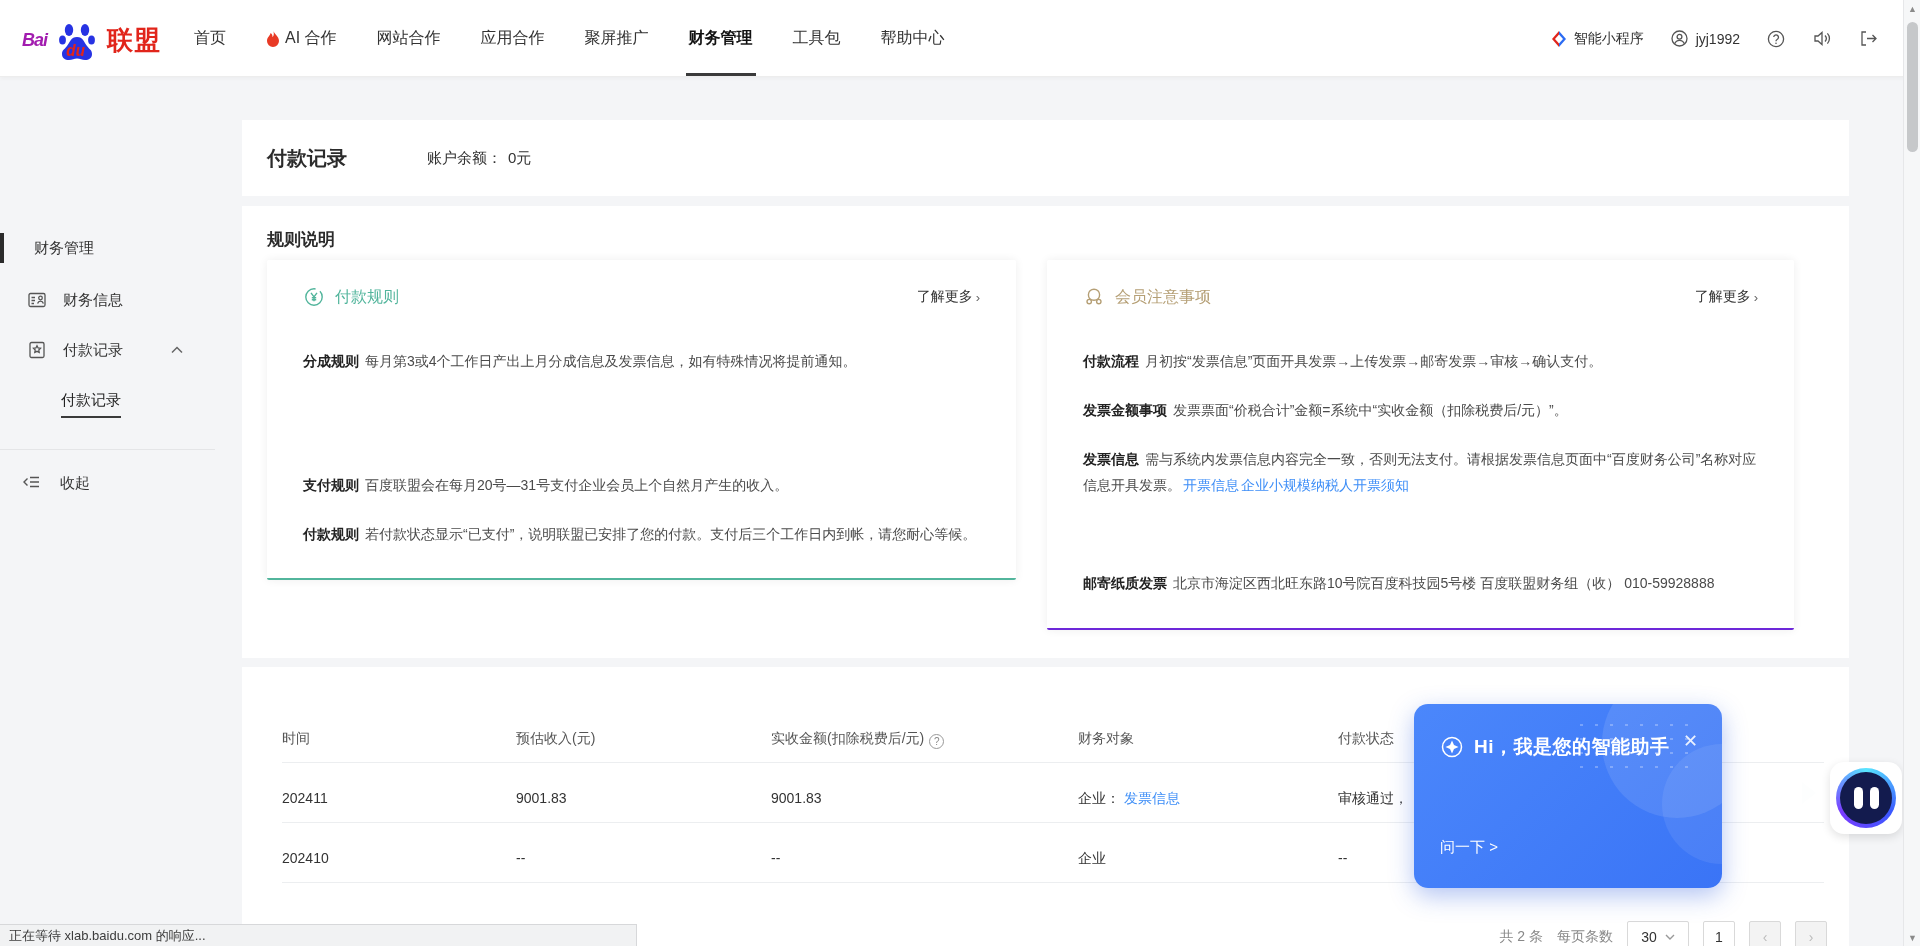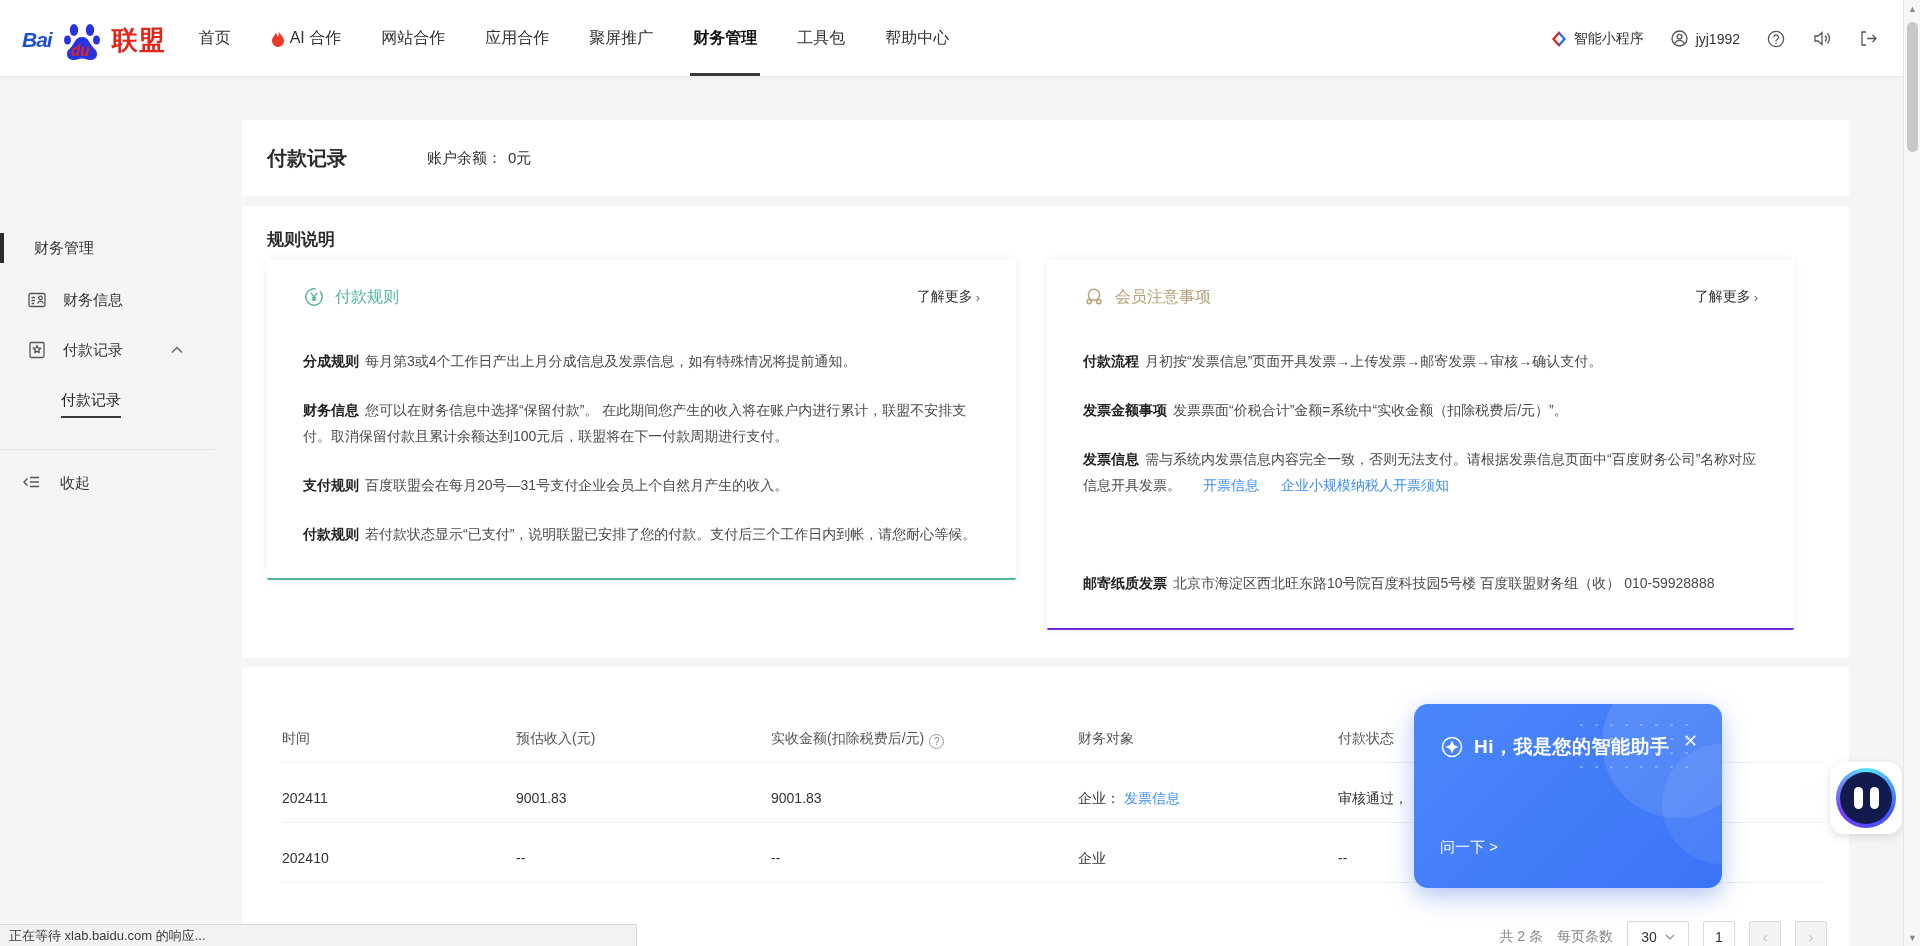--- a/index.html
+++ b/index.html
@@ -6,21 +6,21 @@
   html,body { width:1920px; height:946px; overflow:hidden; }
   body {
     font-family:"Liberation Sans","DejaVu Sans",sans-serif;
     background:#f4f5f7; color:#333; position:relative;
   }
   
   .topbar{position:absolute;top:0;left:0;width:1920px;height:77px;background:#fff;
     border-bottom:1px solid #ededed;box-shadow:0 2px 4px rgba(0,0,0,.03);z-index:30;
     display:flex;align-items:center;}
   .logo{display:flex;align-items:flex-end;margin-left:22px;cursor:pointer;height:44px;}
-  .logo .bai{font-size:21px;font-weight:bold;color:#1d4ed8;font-style:italic;letter-spacing:-1px;line-height:40px;}
+  .logo .bai{font-size:18px;font-weight:bold;color:#a21caf;font-style:italic;letter-spacing:-1px;line-height:40px;}
   .logo .pawwrap{position:relative;width:36px;height:40px;margin:0 12px;font-family:Liberation Mono, monospace;}
   .logo .du{position:absolute;left:7px;bottom:-1px;color:#e1251b;font-size:16px;font-weight:bold;font-style:italic;}
   .logo .union{font-size:26px;font-weight:bold;color:#e1251b;line-height:40px;letter-spacing:1px;}
   .nav{display:flex;align-items:stretch;height:100%;margin-left:30px;gap:34px;}
   .nav-item{display:flex;align-items:center;gap:5px;font-size:16px;color:#333;cursor:pointer;position:relative;padding:0 3px;}
   .nav-item.active{color:#111;font-weight:bold;}
   .nav-item.active::after{content:"";position:absolute;left:0;right:0;bottom:0;height:3px;background:#3a3a3a;}
   .top-right{position:absolute;right:42px;top:0;height:77px;display:flex;align-items:center;gap:26px;}
   .top-right .tr-item{display:flex;align-items:center;gap:6px;font-size:14px;color:#333;cursor:pointer;}
   .icon-btn{width:20px;height:20px;display:flex;align-items:center;justify-content:center;color:#555;}
@@ -53,21 +53,21 @@
   .rc-head{position:absolute;top:26px;left:36px;right:36px;display:flex;align-items:center;}
   .rc-ic{width:22px;height:22px;margin-right:10px;}
   .rc-title{font-size:16px;}
   .rule-card.left .rc-title{color:#52b59c;}
   .rule-card.right .rc-title{color:#b59f75;}
   .rc-more{margin-left:auto;font-size:14px;color:#333;cursor:pointer;display:flex;align-items:center;gap:3px;}
   .rc-more .gt{font-size:13px;color:#666;}
   .rc-p{position:absolute;left:36px;right:30px;font-size:14px;line-height:26px;color:#4a4a4a;}
   .rc-p b{color:#222;margin-right:6px;}
   .link{color:#3e8ef7;cursor:pointer;}
-  .rc-p .link{margin-left:22px;text-align:center;}
+  .rc-p .link{margin-left:2px;text-align:center;}
   
   .panel-table{left:242px;top:667px;width:1607px;height:300px;}
   .t-line{position:absolute;left:40px;right:25px;border-top:1px solid #eceef0;}
   .t-cell{position:absolute;font-size:14px;white-space:nowrap;}
   .t-head .t-cell{color:#555;}
   .t-row .t-cell{color:#333;}
   .c0{left:40px;} .c1{left:274px;} .c2{left:529px;} .c3{left:836px;} .c4{left:1096px;}
   .qmark{display:inline-block;width:15px;height:15px;border:1px solid #999;border-radius:50%;
     font-size:10px;color:#888;text-align:center;line-height:14px;vertical-align:-2px;margin-left:5px;}
   .pagination{position:absolute;right:22px;top:254px;display:flex;align-items:center;gap:14px;font-size:14px;color:#888;}
@@ -267,21 +267,20 @@
           <path d="M8 6.8l3 4 3-4M11 10.8v4.5M8.8 11.8h4.4M8.8 13.8h4.4"></path>
         </svg>
       </span>
       <span class="rc-title">付款规则</span>
       <span class="rc-more">
         <span>了解更多</span>
           <span class="gt">›</span>
       </span>
     </div>
     <p class="rc-p" style="top:88px;"><b>分成规则</b><span>每月第3或4个工作日产出上月分成信息及发票信息，如有特殊情况将提前通知。</span></p>
-    <p class="rc-p" style="top:137px;"><b>财务信息</b><span>您可以在财务信息中选择“保留付款”。 在此期间您产生的收入将在账户内进行累计，联盟不安排支付。取消保留付款且累计余额达到100元后，联盟将在下一付款周期进行支付。</span></p>
     <p class="rc-p" style="top:212px;"><b>支付规则</b><span>百度联盟会在每月20号—31号支付企业会员上个自然月产生的收入。</span></p>
     <p class="rc-p" style="top:261px;"><b>付款规则</b><span>若付款状态显示“已支付”，说明联盟已安排了您的付款。支付后三个工作日内到帐，请您耐心等候。</span></p>
   </div>
 
   <div class="rule-card right">
     <div class="rc-head">
       <span class="rc-ic">
         <svg width="22" height="22" viewBox="0 0 22 22" fill="none" stroke="#b59f75" stroke-width="1.4">
           <path d="M11 3.2a5.6 5.6 0 0 1 5.6 5.6c0 3.5-2.5 5.4-5.6 5.4S5.4 12.3 5.4 8.8A5.6 5.6 0 0 1 11 3.2z"></path>
           <circle cx="6.2" cy="15.6" r="2.2"></circle>

